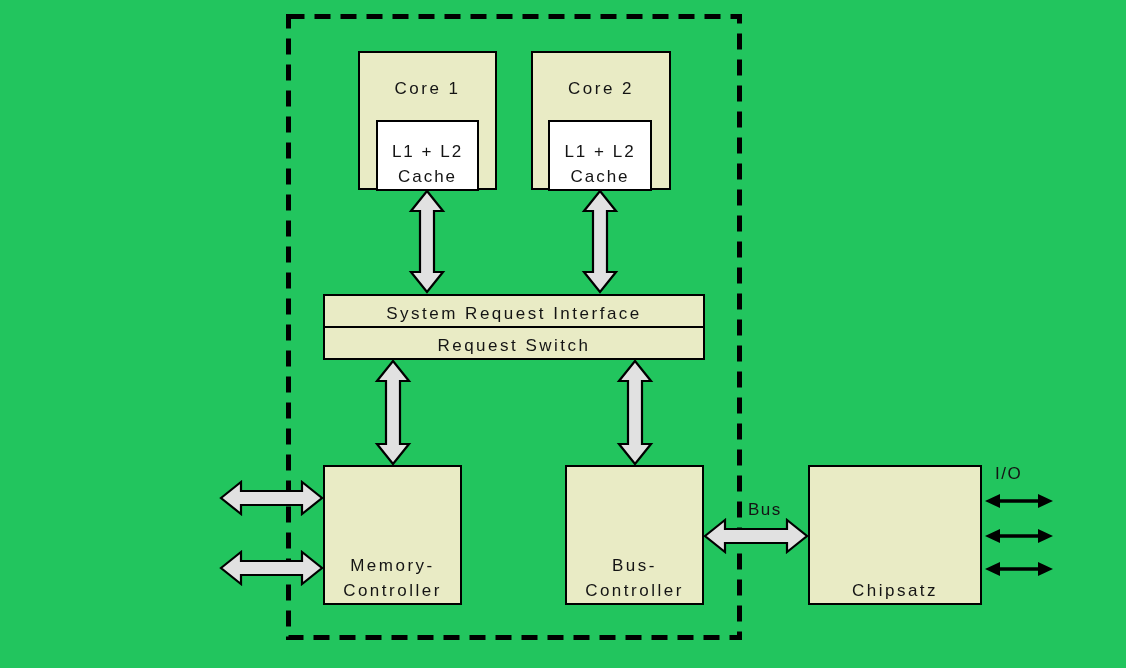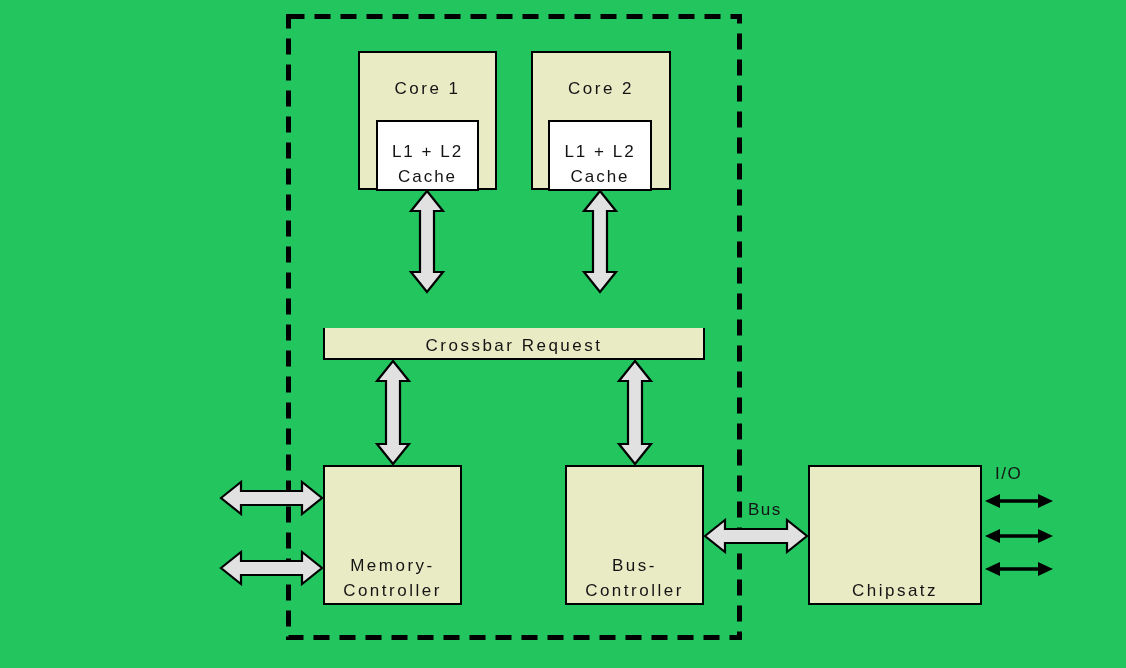--- a/index.html
+++ b/index.html
@@ -82,22 +82,25 @@
   </div>
 
   <div class="box core" style="left:531px;top:51px;width:140px;height:139px">
     <div class="lbl">Core 2</div>
   </div>
   <div class="box cache" style="left:548px;top:120px;width:104px;height:71px">
     <div class="lbl">L1 + L2
 Cache</div>
   </div>
 
+  <div class="box" style="left:323px;top:294px;width:382px;height:34px">
+    <div class="lbl">System Request Interface</div>
+  </div>
   <div class="box no-top" style="left:323px;top:328px;width:382px;height:32px">
-    <div class="lbl">Crossbar Request</div>
+    <div class="lbl">Request Switch</div>
   </div>
 
   <div class="box" style="left:323px;top:465px;width:139px;height:140px">
     <div class="lbl">Memory-
 Controller</div>
   </div>
   <div class="box" style="left:565px;top:465px;width:139px;height:140px">
     <div class="lbl">Bus-
 Controller</div>
   </div>

